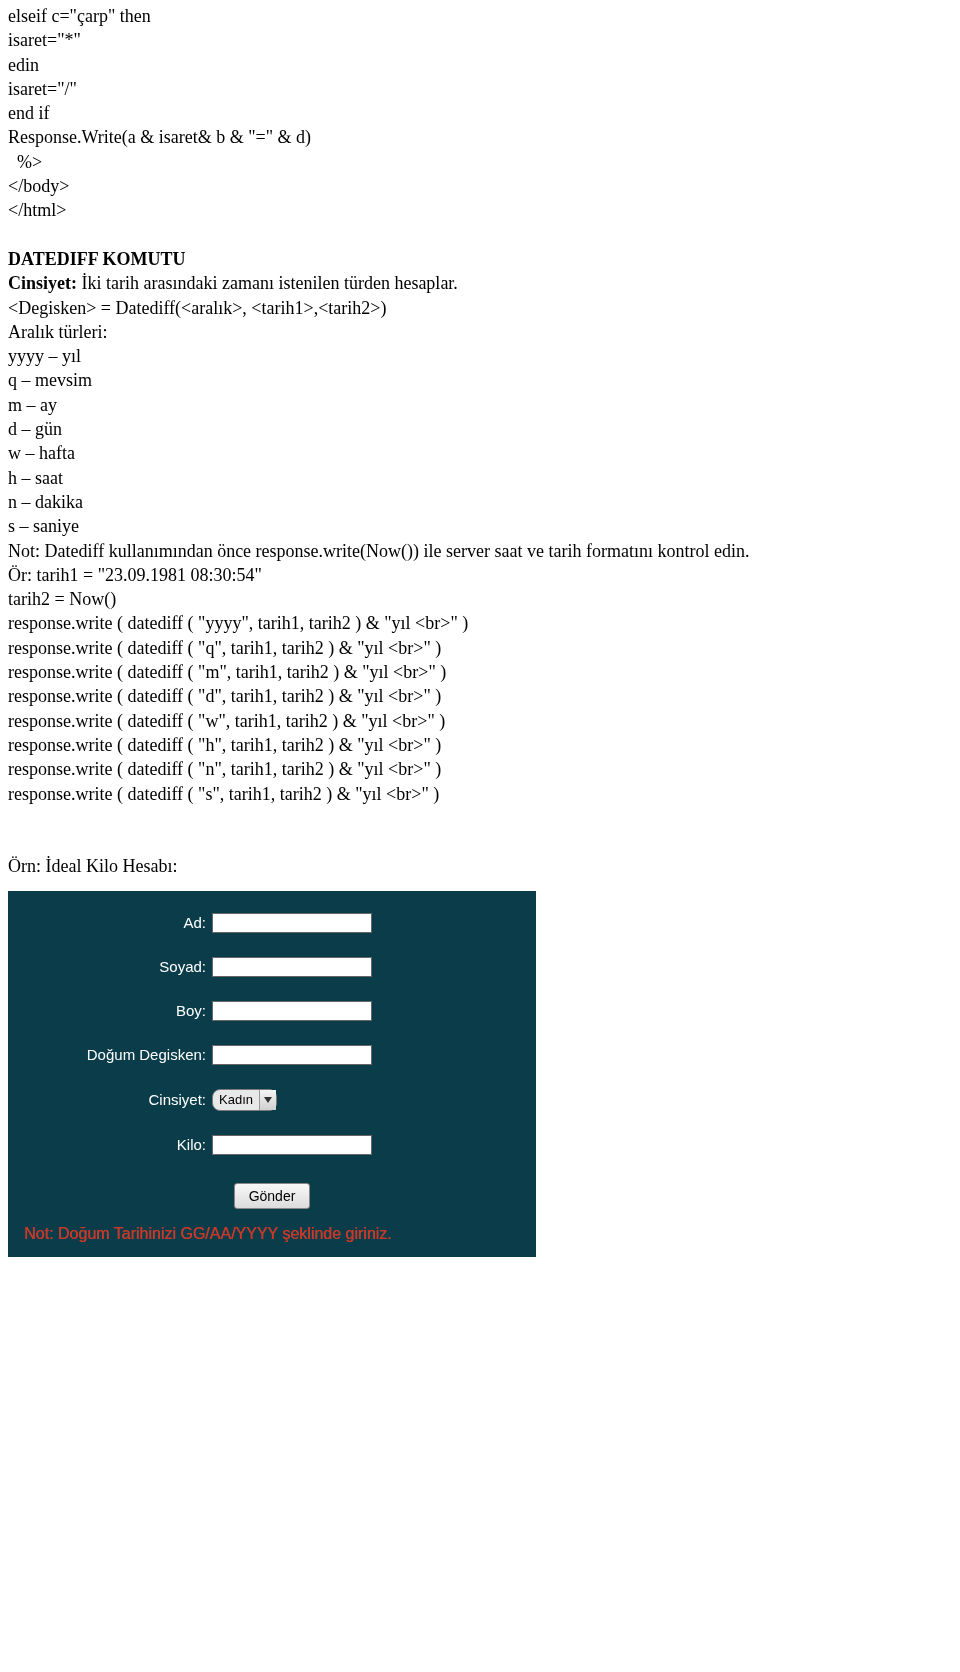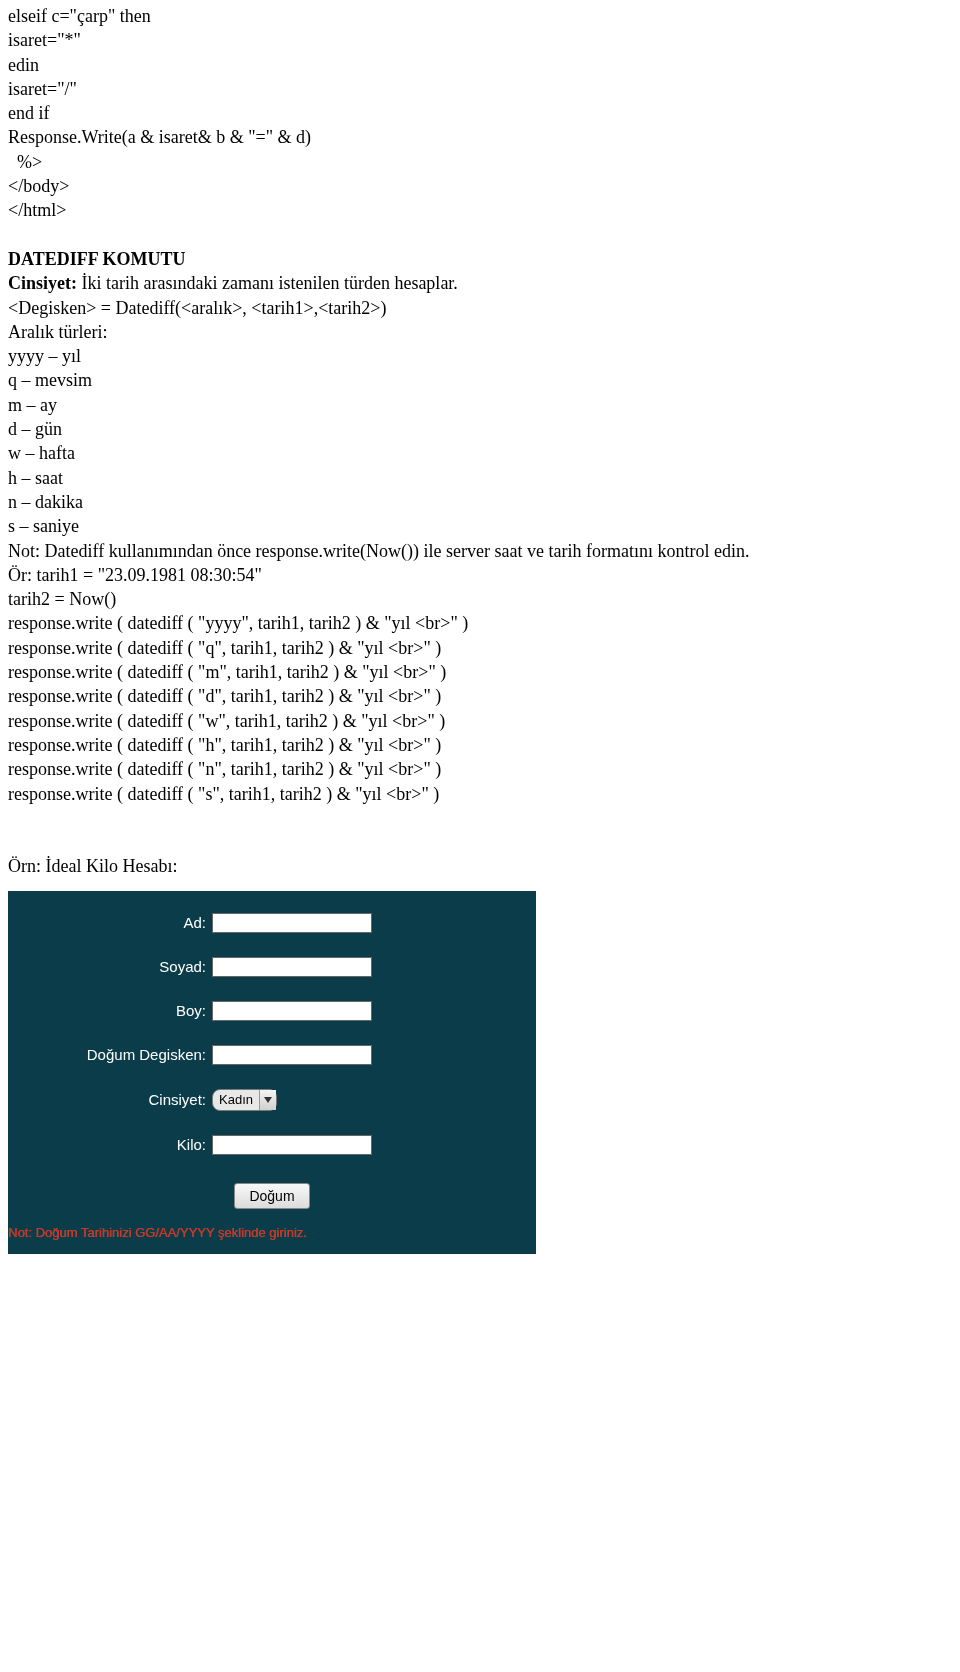--- a/index.html
+++ b/index.html
@@ -86,24 +86,24 @@
     background: linear-gradient(#f8f8f8, #dcdcdc);
     border: 1px solid #888;
     border-radius: 3px;
     padding: 4px 14px;
     font-family: Arial, sans-serif;
     font-size: 14px;
     color: #000;
     cursor: pointer;
   }
   .note-row {
-    padding: 8px 12px 0 0;
+    padding: 8px 12px 0 16px;
     color: #c43a2a;
     font-family: Arial, sans-serif;
-    font-size: 13px;
+    font-size: 16px;
     text-shadow: 0.5px 0 0 #c43a2a;
   }
 </style>
 </head>
 <body>
 
 <div class="doc-text">
 
   <div class="line">elseif c="çarp" then</div>
   <div class="line">isaret="*"</div>
@@ -181,18 +181,18 @@
       </span>
     </div>
   </div>
 
   <div class="form-row">
     <div class="form-label">Kilo:</div>
     <input class="form-input" type="text" style="">
   </div>
 
   <div class="submit-row">
-    <button class="submit-btn">Doğum</button>
+    <button class="submit-btn">Gönder</button>
   </div>
 
   <div class="note-row">Not: Doğum Tarihinizi GG/AA/YYYY şeklinde giriniz.</div>
 
 </div>
 
 </body></html>

